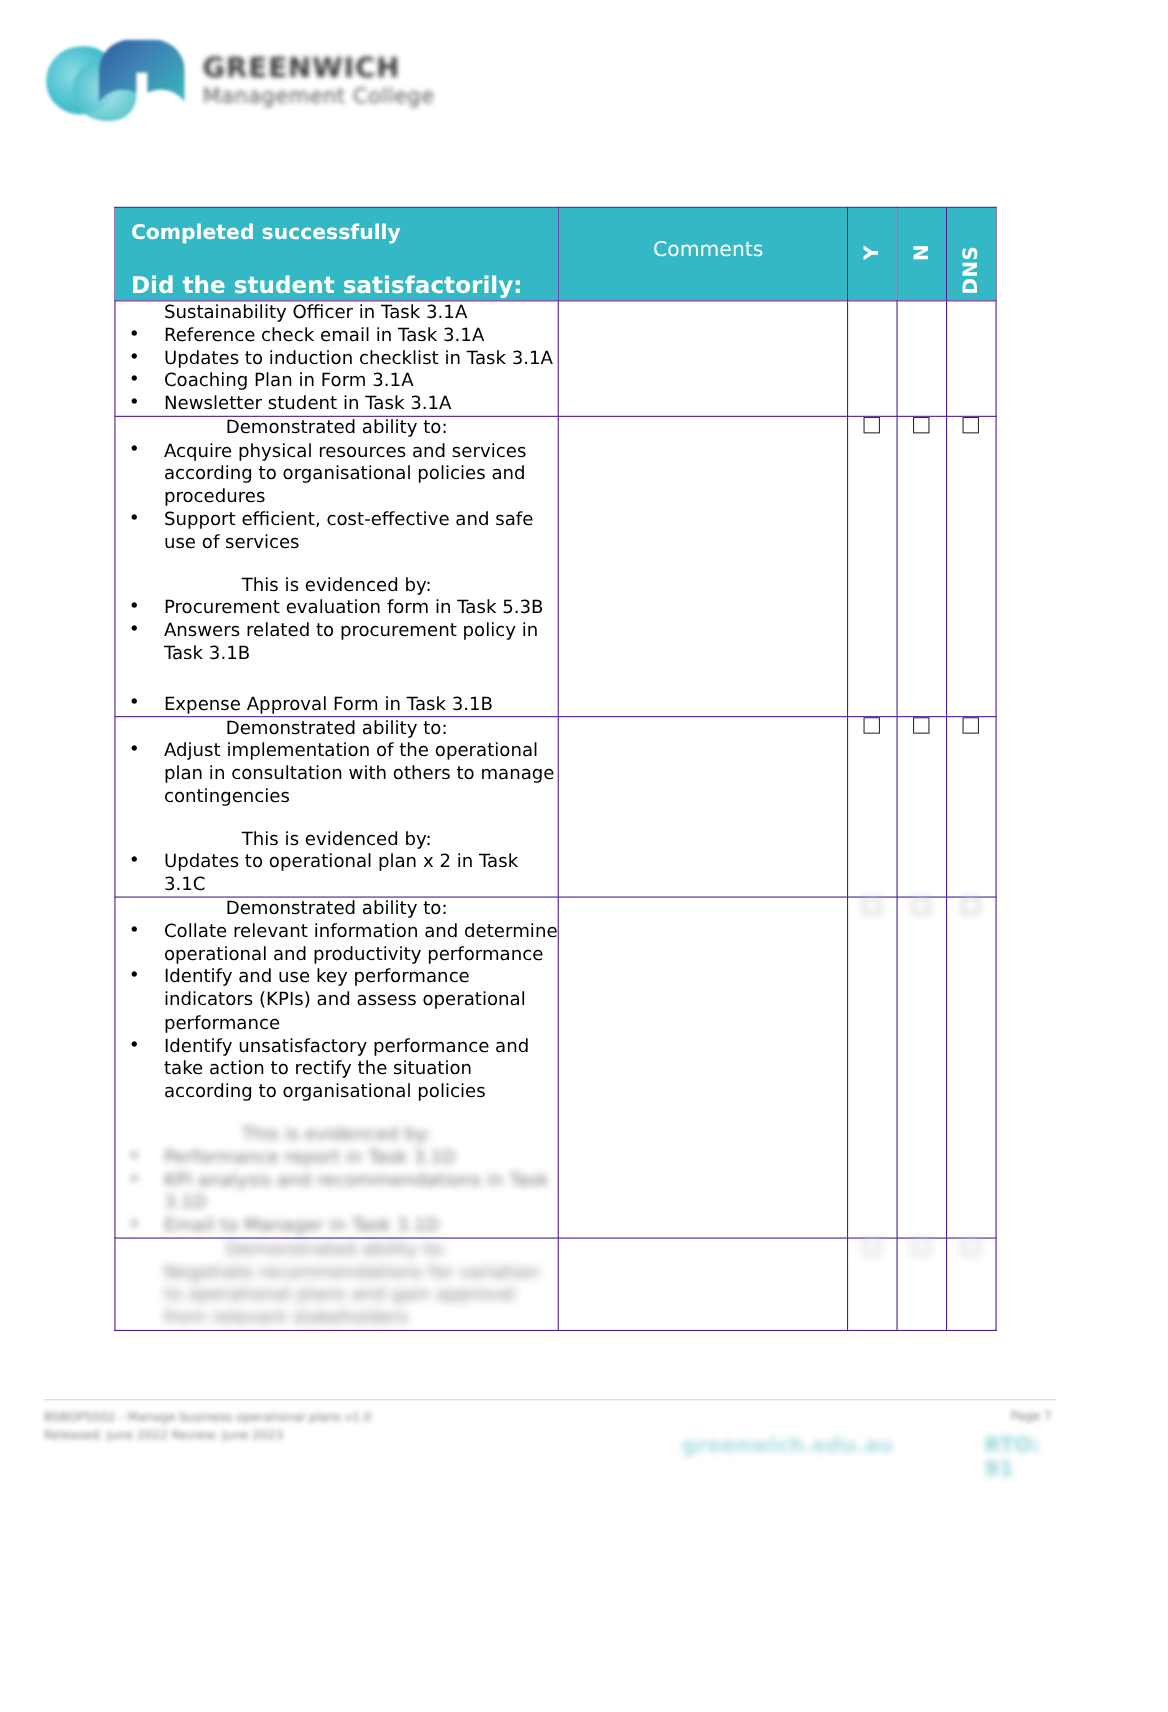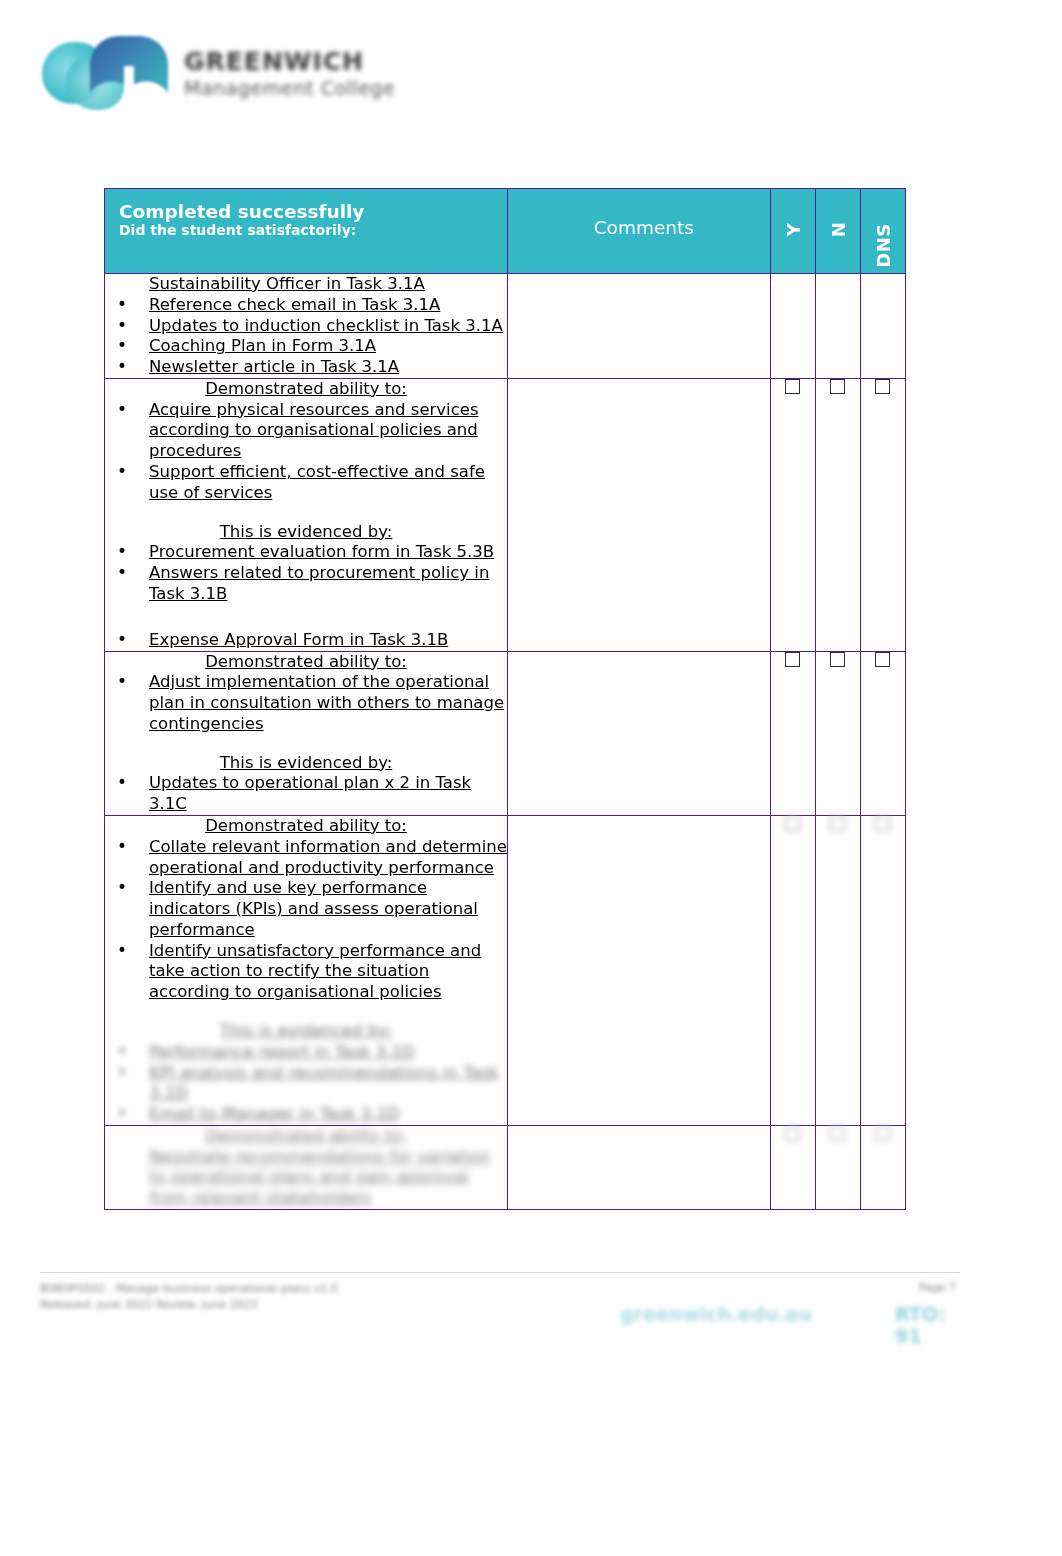--- a/index.html
+++ b/index.html
@@ -118,22 +118,23 @@
     padding: 12px 0 0 14px;
     text-align: left;
   }
   .hdr-title {
     font-size: 18.5px;
     font-weight: bold;
     line-height: 1.15;
     white-space: nowrap;
   }
   .hdr-sub {
-    font-size: 14px;
-    font-weight: bold;
+    font-size: 21px;
+    font-weight: bold;
+    margin-top: 25px;
     white-space: nowrap;
   }
   .hdr-comments-inner {
     padding: 28px 0 0 10px;
     text-align: center;
     font-size: 18.5px;
     font-weight: normal;
   }
   .hdr-rot {
     position: relative;
@@ -167,21 +168,20 @@
     margin-left: -26px;
     width: 52px;
     text-align: center;
   }
 
   
   .criteria-cell {
     padding: 6px 8px 8px 14px;
     font-size: 16.5px;
     line-height: 1.24;
-    text-decoration: underline;
   }
   .lead-text {
     margin: 0 0 0 0;
     font-size: 16.5px;
     line-height: 1.26;
     text-align: center;
   }
   .spacer-line {
     height: 18px;
   }
@@ -332,21 +332,21 @@
   </thead>
   <tbody>
 
     <tr>
       <td class="criteria-cell">
         <ul class="bullets">
           <li>Sustainability Officer in Task 3.1A</li>
           <li class="bulleted">Reference check email in Task 3.1A</li>
           <li class="bulleted">Updates to induction checklist in Task 3.1A</li>
           <li class="bulleted">Coaching Plan in Form 3.1A</li>
-          <li class="bulleted">Newsletter article in Task 3.1A</li>
+          <li class="bulleted">Newsletter student in Task 3.1A</li>
         </ul>
       </td>
       <td class="comments-cell"></td>
       <td class="check-cell"></td>
       <td class="check-cell"></td>
       <td class="check-cell"></td>
     </tr>
 
     <tr>
       <td class="criteria-cell">

